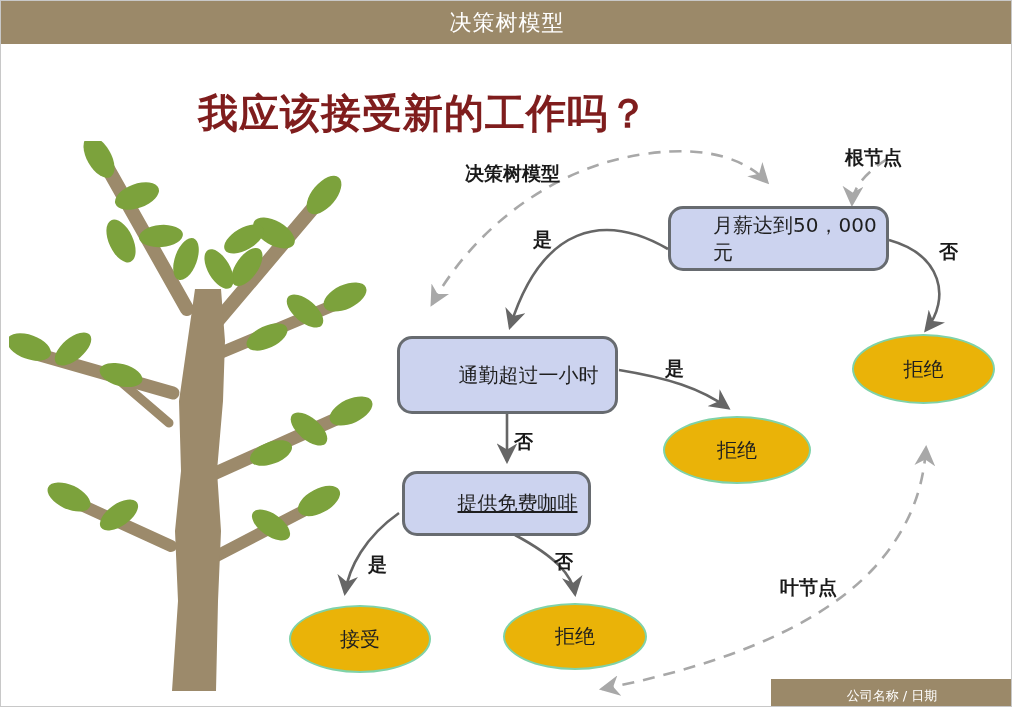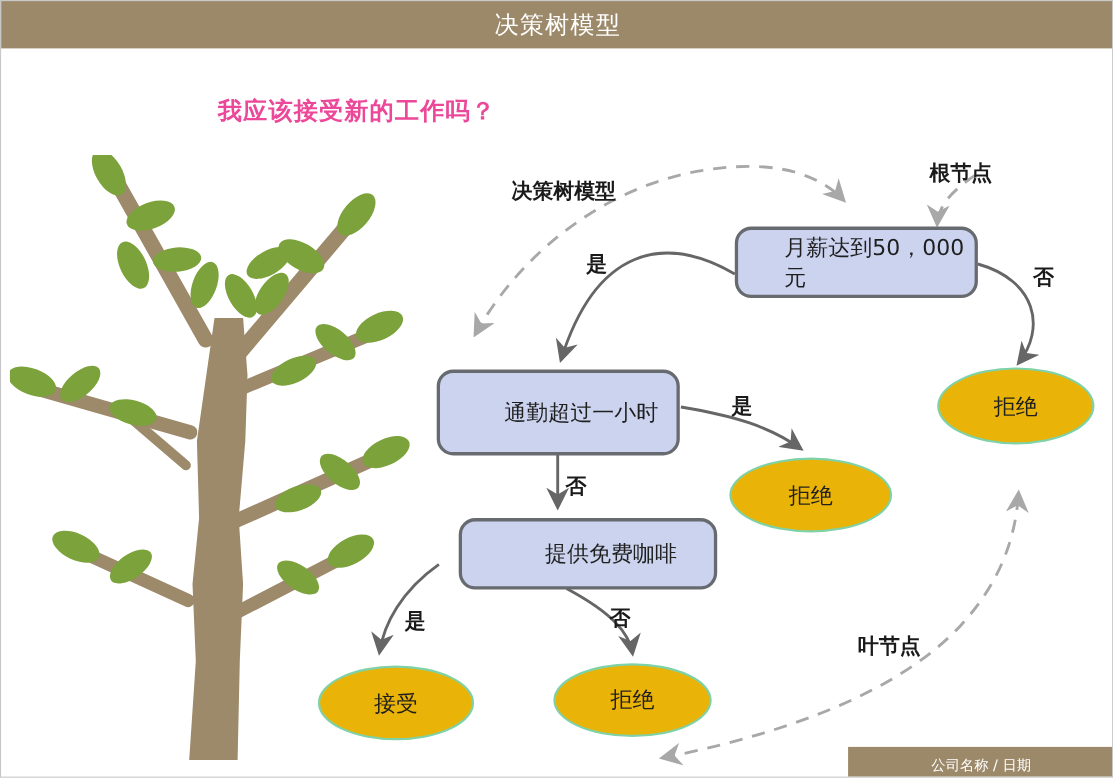--- a/index.html
+++ b/index.html
@@ -15,31 +15,31 @@
   }
   .header-title{color:#ffffff;font-size:22px;letter-spacing:1px;}
   .footer-bar{
     position:absolute;left:770px;top:678px;width:242px;height:34px;
     background:#9b8969;display:flex;align-items:center;justify-content:center;
   }
   .footer-text{color:#ffffff;font-size:13px;}
   
   .question-title{
     position:absolute;left:197px;top:85px;
-    font-size:22px;font-weight:bold;color:#ec4899;letter-spacing:1px;text-align:center;
+    font-size:40px;font-weight:bold;color:#7f1d1d;letter-spacing:1px;text-align:center;
   }
   
   .dnode{
     position:absolute;background:#ccd3ef;border:3px solid #676b70;border-radius:15px;
     box-sizing:border-box;display:flex;align-items:center;justify-content:center;
     font-size:20px;color:#1f1f1f;padding-left:42px;
   }
   #node-root{left:667px;top:205px;width:221px;height:65px;}
   #node-commute{left:396px;top:335px;width:221px;height:78px;}
-  #node-coffee{left:416px;top:470px;width:235px;height:65px;}
+  #node-coffee{left:401px;top:470px;width:189px;height:65px;text-decoration:underline;}
   
   .lnode{
     position:absolute;background:#eab308;border:2px solid #7fd2a8;border-radius:50%;
     box-sizing:border-box;display:flex;align-items:center;justify-content:center;
     font-size:20px;color:#1f1f1f;
   }
   #leaf-reject-right{left:851px;top:333px;width:143px;height:70px;}
   #leaf-reject-mid{left:662px;top:415px;width:148px;height:68px;}
   #leaf-accept{left:288px;top:604px;width:142px;height:68px;}
   #leaf-reject-bottom{left:502px;top:602px;width:144px;height:67px;}

